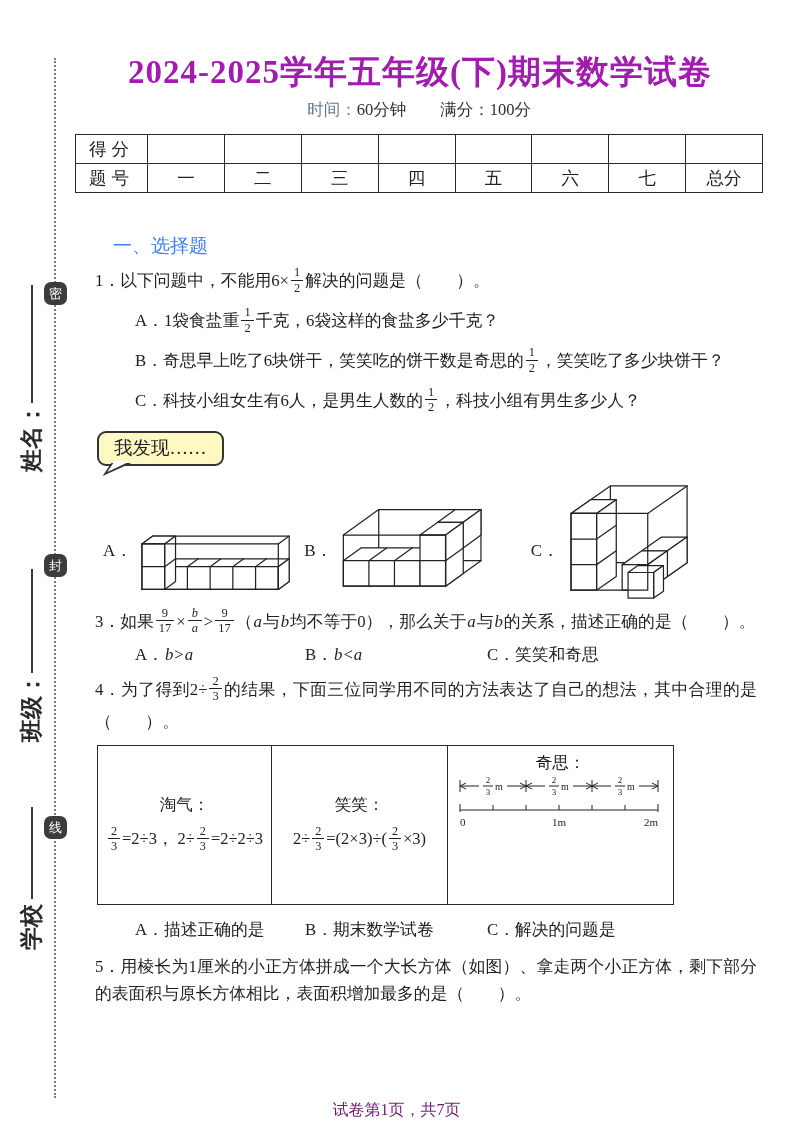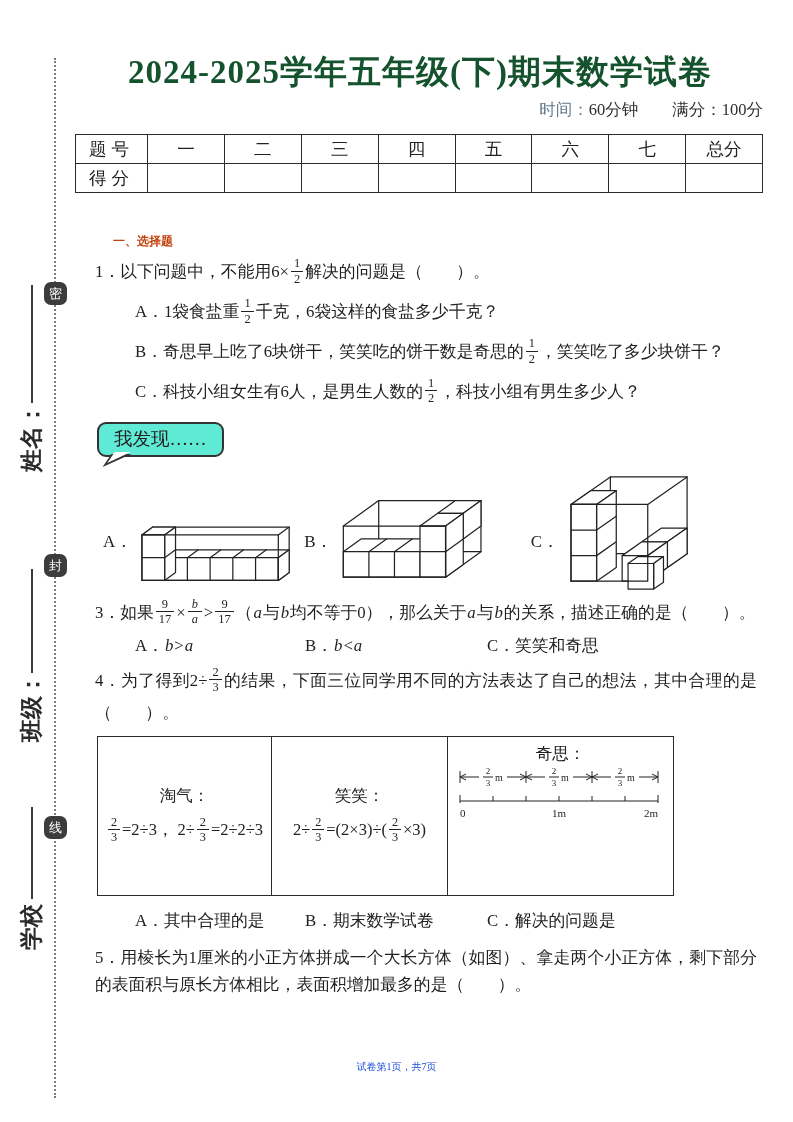--- a/index.html
+++ b/index.html
@@ -12,49 +12,49 @@
              border-left:2px dotted #7a7a7a;}
   .seal-badge{position:absolute;left:44px;width:23px;height:23px;background:#3c3c3c;
               border-radius:7px;color:#fff;font-size:13px;display:flex;align-items:center;
               justify-content:center;z-index:3;}
   .side-label{position:absolute;left:16px;transform:rotate(-90deg);transform-origin:0 0;
               white-space:nowrap;font-size:23px;font-weight:600;color:#2a2a2a;}
   .side-rule{display:inline-block;border-bottom:2px solid #3a3a3a;height:4px;vertical-align:6px;}
 
   
   .content{position:absolute;left:75px;top:50px;width:690px;}
-  .title{text-align:center;font-size:33px;font-weight:bold;letter-spacing:1px;color:#14532d;
+  .title{text-align:center;font-size:33px;font-weight:bold;letter-spacing:1px;color:#a21caf;
          margin:0 0 4px 0;}
-  .meta{ text-align:right;font-size:16.5px;margin:2px 2px 13px 0;color:#2e2e2e;}
+  .meta{ text-align:center;font-size:16.5px;margin:2px 2px 13px 0;color:#2e2e2e;}
   .meta .lab-time{color:#64798a;}
   .meta .gap{display:inline-block;width:34px;}
 
   table.score{border-collapse:collapse;width:688px;table-layout:fixed;}
   table.score td{border:1.7px solid #2b2b2b;height:28px;text-align:center;
                  font-size:17.5px;padding:0;}
   table.score td.hd{letter-spacing:5px;}
 
-  .sec-head{font-size:12px;font-weight:bold;margin:40px 0 6px 38px;color:#c2410c;}
+  .sec-head{font-size:19px;font-weight:normal;margin:40px 0 6px 38px;color:#3b82f6;}
 
   .stem{font-size:16.8px;line-height:31px;margin:2px 16px 0 20px;width:662px;
         text-align:justify;color:#1f1f1f;}
   .opt{font-size:16.8px;margin:9px 0 0 60px;line-height:30px;}
   .opt-row{display:flex;margin:4px 0 0 60px;font-size:16.8px;line-height:26px;font-family:Liberation Serif, serif;}
   .opt-row .o1{width:170px;}
   .opt-row .o2{width:182px;}
 
   .frac{display:inline-flex;flex-direction:column;align-items:center;vertical-align:middle;
         margin:0 2px;font-size:0.74em;line-height:1.15;position:relative;top:-2px;}
   .fnum{padding:0 3px;}
   .fden{border-top:1.3px solid #222;padding:0 3px;}
   .stem i, .opt-row i, .cell-math i{font-style:italic;padding:0 1px;}
 
   .bubble{display:inline-block;position:relative;margin:14px 0 0 22px;
           border:2px solid #333;border-radius:9px;padding:2px 15px 4px 15px;
-          font-size:18.5px;background:#5eead4;}
+          font-size:18.5px;background:#fef9c3;}
   .bubble::before{content:"";position:absolute;left:8px;bottom:-12px;width:0;height:0;
           border-top:13px solid #333;border-right:20px solid transparent;transform:skewX(-34deg);}
   .bubble::after{content:"";position:absolute;left:12px;bottom:-8px;width:0;height:0;
           border-top:11px solid #fff;border-right:16px solid transparent;transform:skewX(-34deg);}
 
   .figs{display:flex;align-items:center;margin:16px 0 0 28px;}
   .fig{display:flex;align-items:center;}
   .fig-label{font-size:17px;margin:18px 4px 0 0;}
   .fig svg{display:block;}
   .fig path,.fig polygon,.fig line,.fig rect{stroke:#222;stroke-width:1.25;fill:none;
@@ -62,22 +62,22 @@
   .fig .w{fill:#ffffff;}
 
   table.q4{border-collapse:collapse;margin:8px 0 0 22px;width:576px;table-layout:fixed;}
   table.q4 td{border:1.8px solid #2b2b2b;height:150px;text-align:center;vertical-align:middle;
               font-size:16.5px;padding:2px 4px;}
   .cell-name{margin-bottom:10px;}
   .cell-top{vertical-align:top !important;padding-top:6px !important;}
   .nl svg text{font-family:"Liberation Serif","DejaVu Serif",serif;fill:#222;}
   .nl line, .nl path{stroke:#222;stroke-width:1;fill:none;}
 
-  .footer{position:absolute;top:1060px;left:0;width:793px;text-align:center;
-          font-size:10px;color:#1d4ed8;}
+  .footer{position:absolute;top:1100px;left:0;width:793px;text-align:center;
+          font-size:16px;color:#701a75;}
 </style>
 </head>
 <body>
 
 <div class="page">
 
   <div class="seal-line"></div>
   <div class="seal-badge" style="top:282px">密</div>
   <div class="seal-badge" style="top:554px">封</div>
   <div class="seal-badge" style="top:816px">线</div>
@@ -99,40 +99,40 @@
     <div class="meta">
       <span class="lab-time">时间：</span><span>60分钟</span><span class="gap"></span><span>满分：</span><span>100分</span>
     </div>
 
     <table class="score">
       <colgroup>
           <col style="width:72px">
         </colgroup>
       <tbody>
           <tr>
+        <td class="hd">得分</td>
+        <td></td>
+        <td></td>
+        <td></td>
+        <td></td>
+        <td></td>
+        <td></td>
+        <td></td>
+        <td></td>
+      </tr>
+      <tr>
         <td class="hd">题号</td>
         <td>一</td>
         <td>二</td>
         <td>三</td>
         <td>四</td>
         <td>五</td>
         <td>六</td>
         <td>七</td>
         <td>总分</td>
-      </tr>
-      <tr>
-        <td class="hd">得分</td>
-        <td></td>
-        <td></td>
-        <td></td>
-        <td></td>
-        <td></td>
-        <td></td>
-        <td></td>
-        <td></td>
       </tr>
     </tbody>
       </table>
 
     <div class="sec-head">一、选择题</div>
 
     
     <div class="stem">1．以下问题中，不能用6×<span class="frac">
           <span class="fnum">1</span>
           <span class="fden">2</span>
@@ -302,21 +302,21 @@
                 <text x="203" y="52" text-anchor="end">2m</text>
               </g>
             </svg>
           </div>
         </td>
       </tr>
     </tbody>
       </table>
 
     <div class="opt-row" style="margin-top:12px">
-      <span class="o1">A．其中合理的是</span>
+      <span class="o1">A．描述正确的是</span>
       <span class="o2">B．期末数学试卷</span>
       <span class="o3">C．解决的问题是</span>
     </div>
 
     
     <div class="stem" style="margin-top:10px;line-height:27px">5．用棱长为1厘米的小正方体拼成一个大长方体（如图）、拿走两个小正方体，剩下部分的表面积与原长方体相比，表面积增加最多的是（　　）。</div>
 
   </div>
 
   <div class="footer">试卷第1页，共7页</div>

